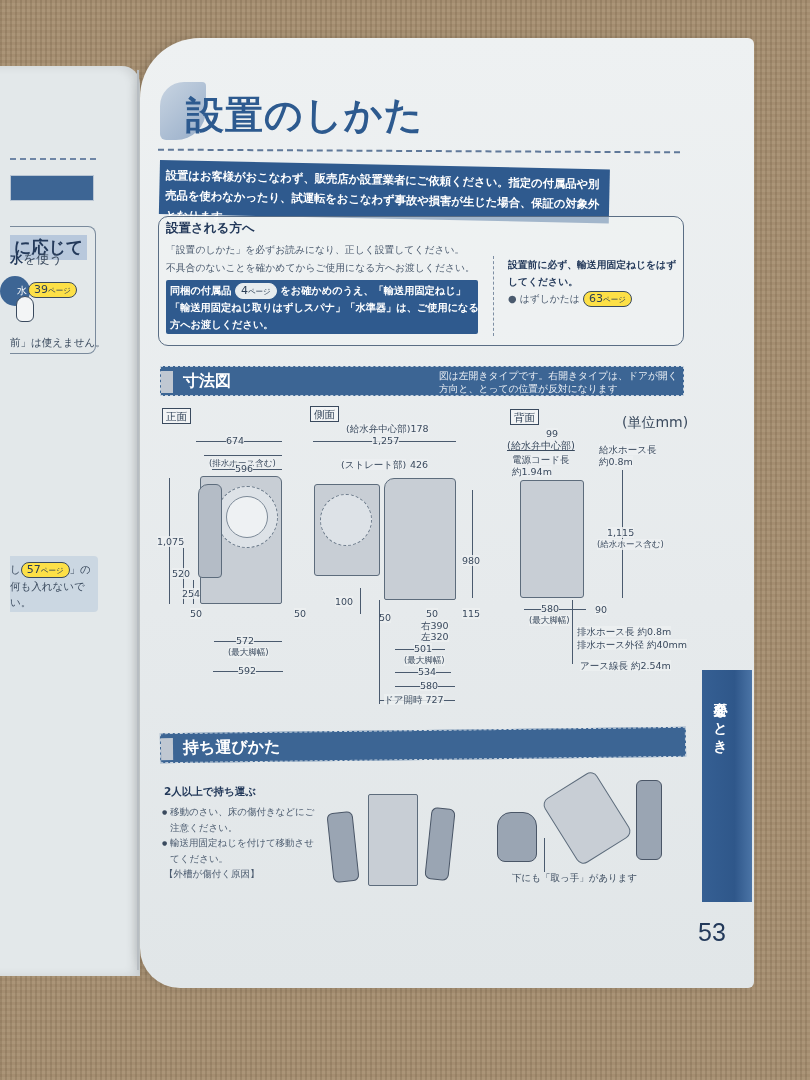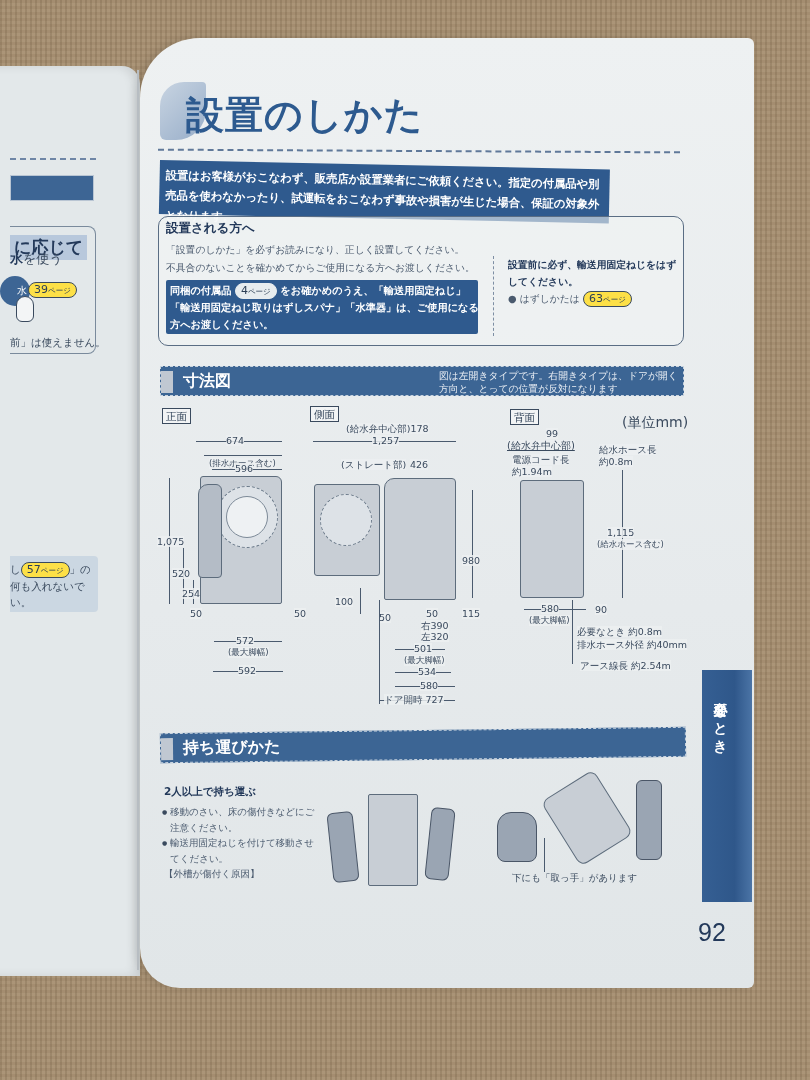--- a/index.html
+++ b/index.html
@@ -204,21 +204,21 @@
 <div class="dim" style="left:512px; top:466px;">約1.94m</div>
 <div class="dim" style="left:599px; top:444px;">給水ホース長</div>
 <div class="dim" style="left:599px; top:456px;">約0.8m</div>
 <div class="vline" style="left:622px; top:470px; height:128px;"></div>
 <div class="dim" style="left:607px; top:527px;">1,115</div>
 <div class="dim" style="left:597px; top:539px; font-size:8.5px;">(給水ホース含む)</div>
 <div class="hline" style="left:524px; top:609px; width:62px;"></div>
 <div class="dim" style="left:541px; top:603px;">580</div>
 <div class="dim" style="left:529px; top:615px; font-size:8.5px;">(最大脚幅)</div>
 <div class="dim" style="left:595px; top:604px;">90</div>
-<div class="dim" style="left:577px; top:626px;">必要なとき 約0.8m</div>
+<div class="dim" style="left:577px; top:626px;">排水ホース長 約0.8m</div>
 <div class="dim" style="left:577px; top:639px;">排水ホース外径 約40mm</div>
 <div class="vline" style="left:572px; top:600px; height:64px;"></div>
 <div class="dim" style="left:580px; top:660px;">アース線長 約2.54m</div>
 
 <div class="sec-bar sec-carry">
   <div class="mark"></div>
   <div class="label">持ち運びかた</div>
 </div>
 <div class="carry-heading">2人以上で持ち運ぶ</div>
 <ul class="carry-list">
@@ -232,13 +232,13 @@
 <div class="person" style="left:428px; top:808px; width:24px; height:72px; transform:rotate(6deg);"></div>
 
 <div class="person" style="left:497px; top:812px; width:40px; height:50px; border-radius:14px 14px 8px 8px;"></div>
 <div class="machine" style="left:556px; top:780px; width:62px; height:76px; border-radius:8px; transform:rotate(-32deg);"></div>
 <div class="person" style="left:636px; top:780px; width:26px; height:80px;"></div>
 <div class="vline" style="left:544px; top:838px; height:34px;"></div>
 <div class="handle-note">下にも「取っ手」があります</div>
 
 <div class="side-tab"></div>
 <div class="side-tab-text">必要なとき</div>
-<div class="page-number">92</div>
+<div class="page-number">53</div>
 
 </body></html>

